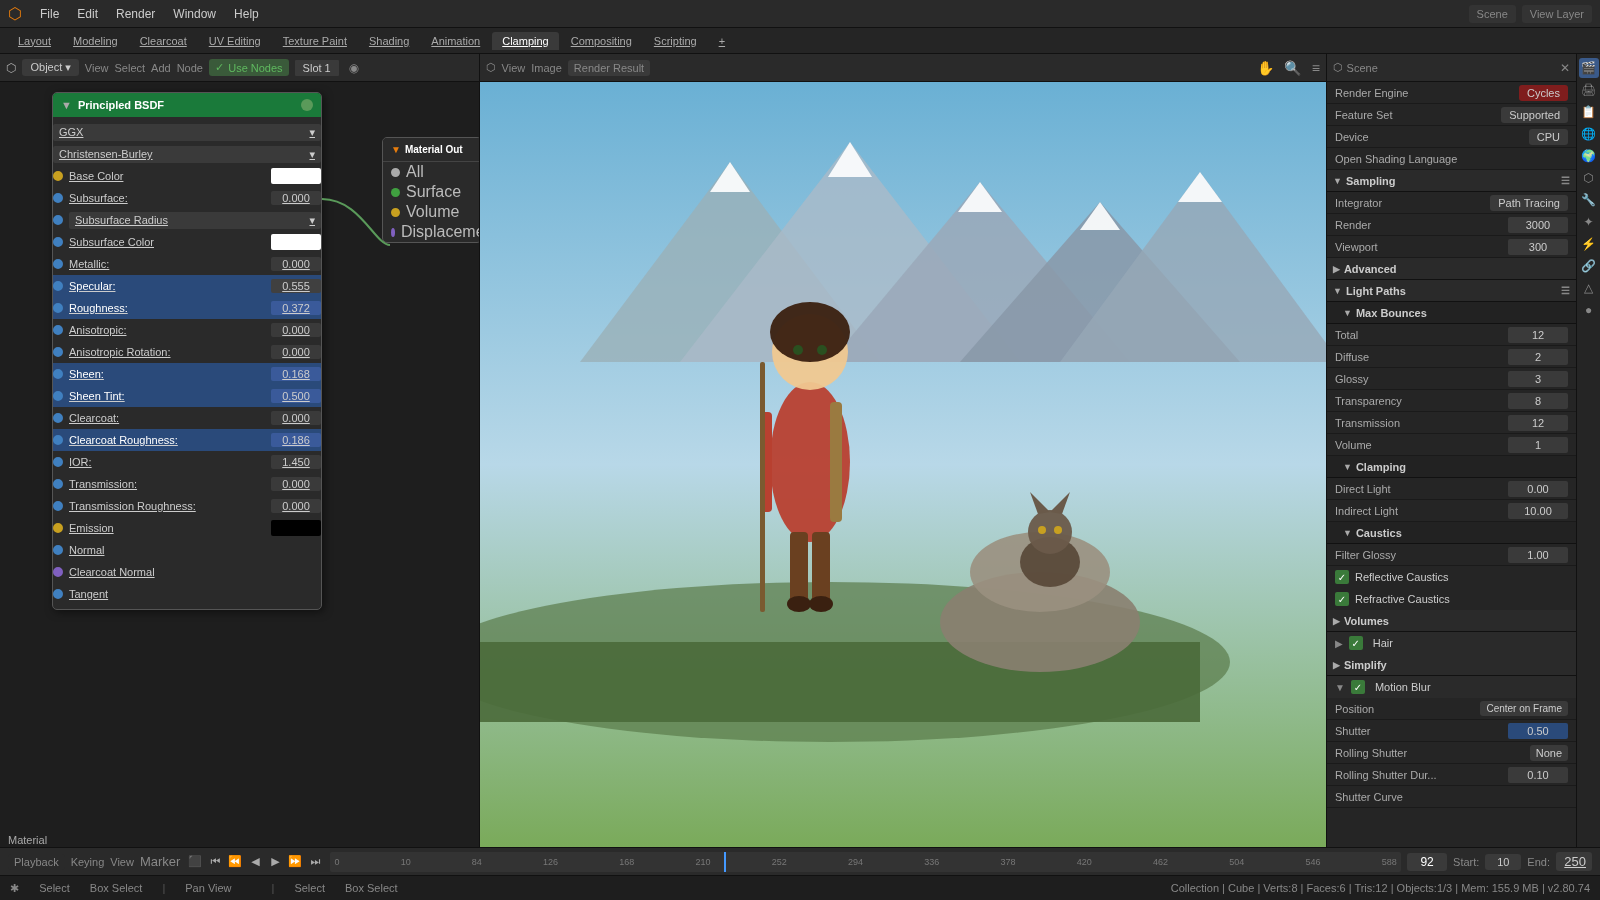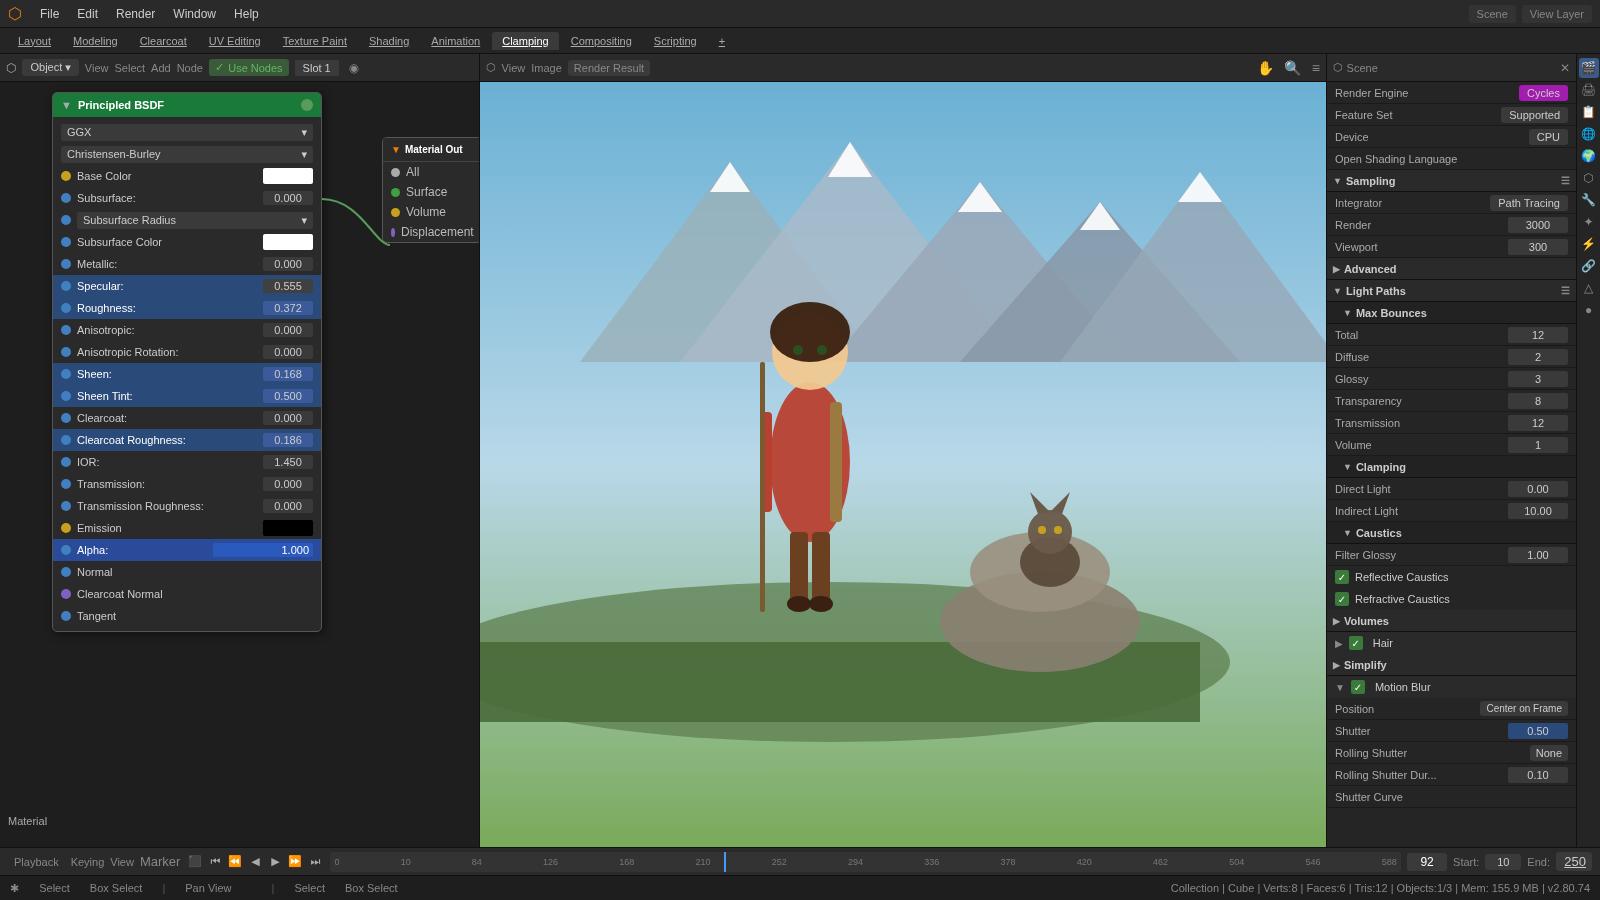--- a/index.html
+++ b/index.html
@@ -111,22 +111,23 @@
       margin-right: 6px;
       color: #aaa;
     }
     .node-body {
       padding: 4px 0;
     }
     .node-row {
       display: flex;
       align-items: center;
       height: 22px;
-      padding: 0 8px;
+      padding: 0 0;
       position: relative;
+      text-decoration: underline;
     }
     .socket {
       width: 10px;
       height: 10px;
       border-radius: 50%;
       border: 2px solid #888;
       margin-right: 6px;
       flex-shrink: 0;
     }
     .socket.yellow { border-color: #c8a020; background: #c8a020; }
@@ -412,21 +413,21 @@
     .props-icon.active { background: #3a5a8a; color: #fff; }
 
     
     #conn-svg {
       position: absolute;
       top: 0; left: 0;
       width: 100%; height: 100%;
       pointer-events: none;
     }
 
-    .mat-out-row-label { font-size: 12px; color: #bbb; }
+    .mat-out-row-label { font-size: 16px; color: #bbb; }
 
     .right-panel-wrapper {
       display: flex;
       flex-direction: row;
     }
   </style>
 </head>
 <body>
 
 <div id="topbar">
@@ -593,25 +594,20 @@
             <span class="node-label">Transmission Roughness:</span>
             <div class="node-value">0.000</div>
           </div>
 
           <div class="node-row">
             <div class="socket yellow"></div>
             <span class="node-label">Emission</span>
             <div class="node-color-box black"></div>
           </div>
 
-          <div class="node-row" style="background:#2a4a9a;">
-            <div class="socket blue"></div>
-            <span class="node-label" style="color:#fff;">Alpha:</span>
-            <div class="node-value" style="background:#2a5abb; color:#fff; width:100px; text-align:right;">1.000</div>
-          </div>
 
           <div class="node-row">
             <div class="socket blue"></div>
             <span class="node-label">Normal</span>
           </div>
 
           <div class="node-row">
             <div class="socket purple"></div>
             <span class="node-label">Clearcoat Normal</span>
           </div>
@@ -645,21 +641,21 @@
             <div class="mat-out-socket purple"></div>
             <span class="mat-out-row-label">Displacement</span>
           </div>
         </div>
       </div>
 
       <svg id="conn-svg">
         <path d="M 322 117 C 360 117, 375 163, 390 163" stroke="#5a9a5a" stroke-width="2" fill="none"></path>
       </svg>
 
-      <div style="position:absolute; bottom:20px; left:8px; font-size:11px; color:#aaa;">Material</div>
+      <div style="position:absolute; bottom:1px; left:8px; font-size:11px; color:#aaa;">Material</div>
     </div>
   </div>
 
   <div id="center-panel">
     <div id="render-header">
       <span style="color:#888; font-size:11px;">⬡</span>
       <span style="font-size:11px; color:#888;">View</span>
       <span style="font-size:11px; color:#888;">Image</span>
       <span style="font-size:11px; color:#888; background:#3a3a3a; padding:2px 6px; border-radius:3px;">Render Result</span>
       <div style="flex:1;"></div>
@@ -749,21 +745,21 @@
       <div id="right-header">
         <span style="color:#888; font-size:11px;">⬡</span>
         <span style="font-size:11px; color:#888;">Scene</span>
         <div style="flex:1;"></div>
         <span style="color:#888;">✕</span>
       </div>
       <div id="properties-panel">
 
         <div class="prop-row">
           <span class="prop-label">Render Engine</span>
-          <span class="prop-value" style="background:#a21caf; padding:2px 8px; border-radius:3px;">Cycles</span>
+          <span class="prop-value" style="background:#7f1d1d; padding:2px 8px; border-radius:3px;">Cycles</span>
         </div>
 
         <div class="prop-row">
           <span class="prop-label">Feature Set</span>
           <span class="prop-value" style="background:#3a3a3a; padding:2px 8px; border-radius:3px;">Supported</span>
         </div>
 
         <div class="prop-row">
           <span class="prop-label">Device</span>
           <span class="prop-value" style="background:#3a3a3a; padding:2px 8px; border-radius:3px;">CPU</span>

